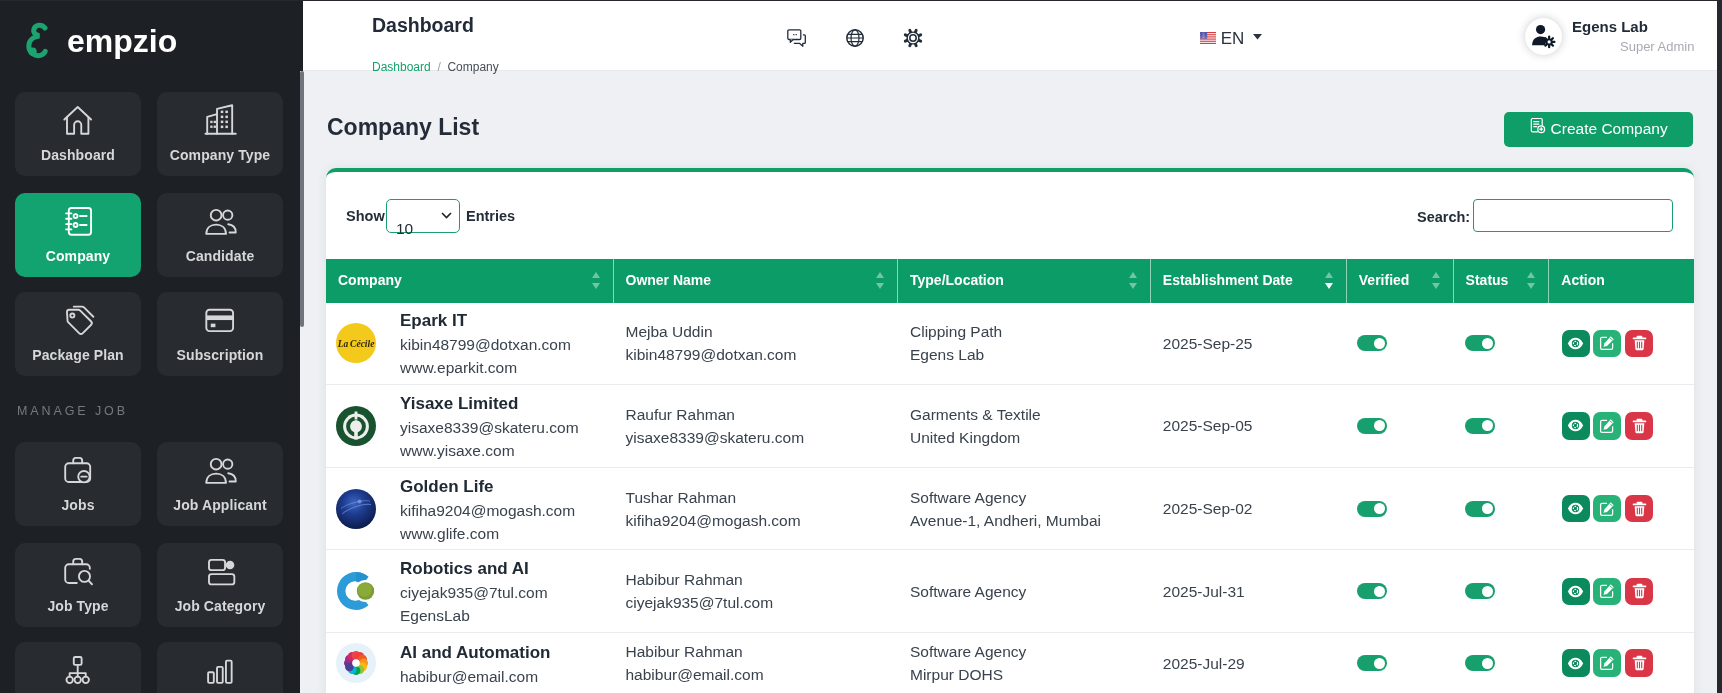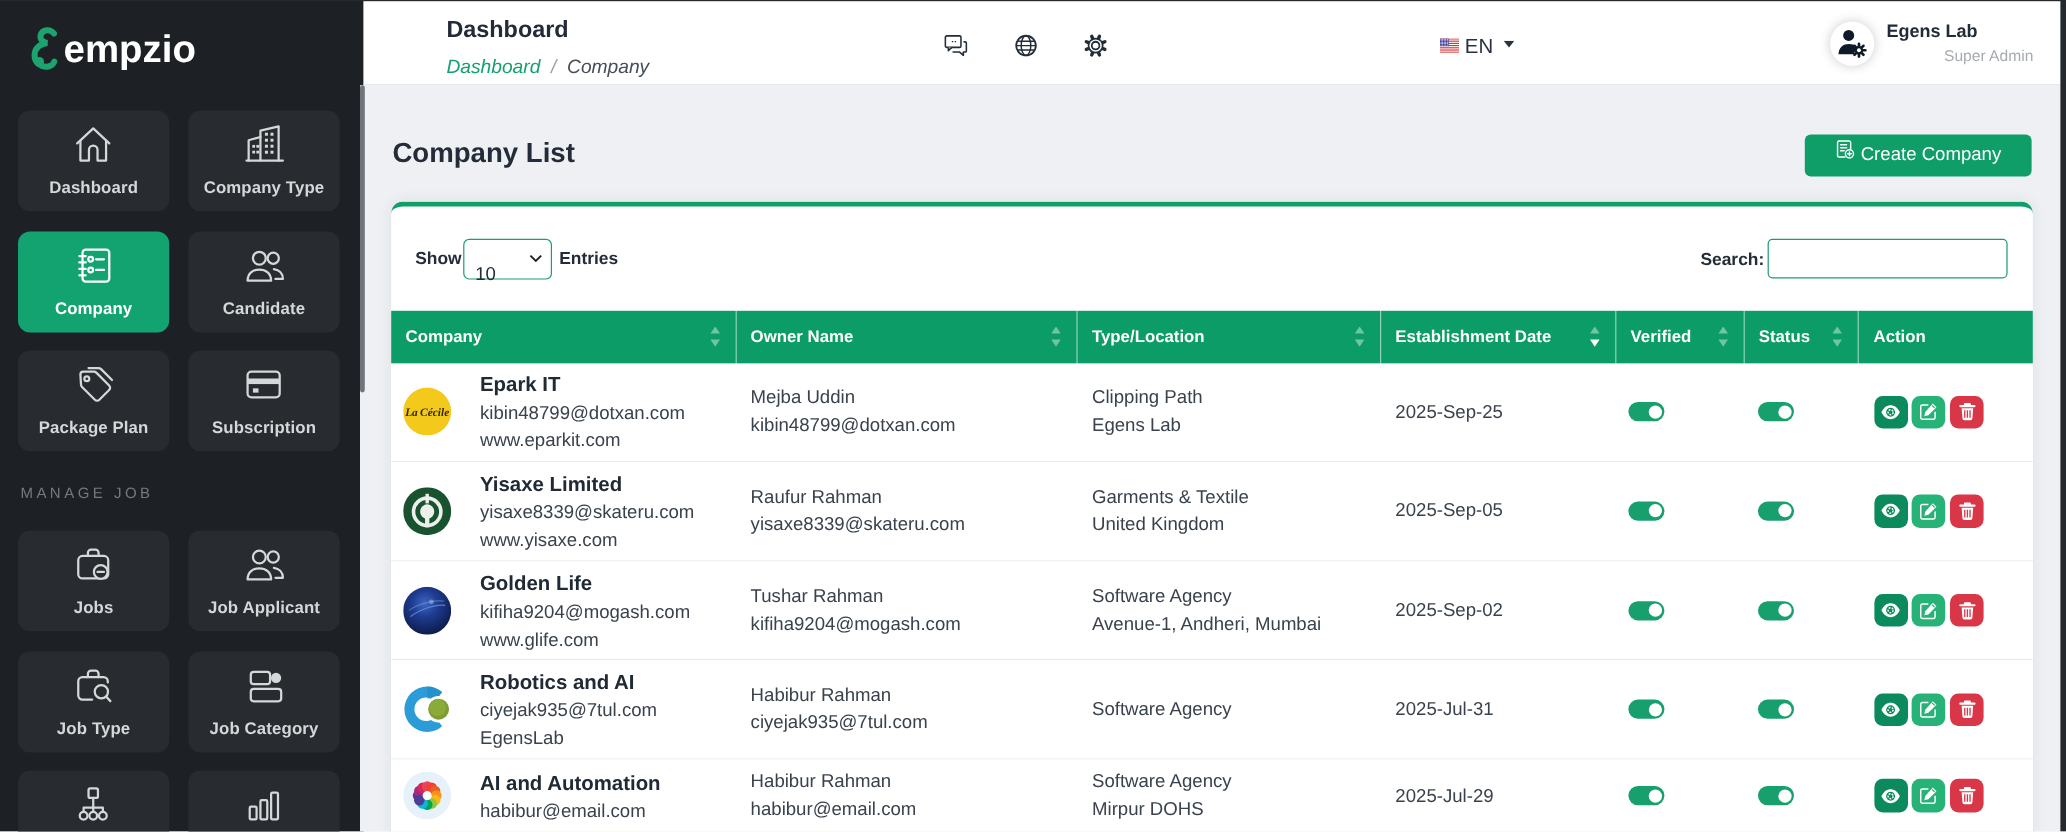--- a/index.html
+++ b/index.html
@@ -17,21 +17,21 @@
   .tile svg { margin-top:12px; } .tile svg path, .tile svg rect, .tile svg circle, .tile svg ellipse { stroke-width:1.05px; }
   .tile .lb { font-size:14px; font-weight:bold; margin-top:6px; letter-spacing:.1px;}
   .tile.active { background:#13a371; color:#fff; }
   #managejob { left:17px; top:404px; color:#75797f; font-size:12.5px; letter-spacing:2.9px; font-weight:normal;}
 
   
   #topbar { left:303px; top:0; width:1414px; height:71px; background:#fff; border-bottom:1px solid #e7e9ec; }
   #topline { left:0; top:0; width:1722px; height:1px; background:#25282c; z-index:50;}
   #rightedge { left:1717px; top:0; width:5px; height:693px; background:#25282c; z-index:50;}
   #pgtitle { left:372px; top:14px; font-size:19.5px; font-weight:bold; color:#222b37; }
-  #crumb { left:372px; top:48px; font-size:16px; color:#99a1a9;font-style:italic; }
+  #crumb { left:372px; top:60px; font-size:12px; color:#99a1a9; }
   #crumb .g { color:#14a16d; } #crumb .c { color:#454e59; }
   .tbicon { color:#222d3a; }
   #lang { left:1200px; top:28.5px; font-size:17px; color:#29323e; }
   #avatar { left:1525px; top:17.5px; width:37px; height:37px; border-radius:50%; background:#fff;
             box-shadow:0 0 9px rgba(40,50,60,.25); display:flex; align-items:center; justify-content:center;}
   #uname { left:1572px; top:18px; font-size:15px; font-weight:bold; color:#222b38; }
   #urole { left:1572px; top:38.5px; font-size:13px; color:#a7abb1;margin-left:48px; }
 
   
   #h1 { left:327px; top:114px; font-size:23px; font-weight:bold; color:#232c38; }
@@ -66,21 +66,21 @@
   .b-eye { background:#0b8a5e; } .b-edit { background:#27b377; } .b-del { background:#d93748; }
 </style>
 </head>
 <body>
   <div class="abs" id="sidebar"></div>
   <div class="abs" id="sbtrack"></div>
   <div class="abs" id="sbthumb"></div>
   <div class="abs" id="logo" style="left:24px;top:21px;"><svg width="27" height="40" viewBox="0 0 27 40" style="vertical-align:top;">
       <path d="M21 7 C18 2.8, 11 3.2, 9.8 8.6 C9 12.2, 12.4 14.4, 15.5 14.9 C10 15.4, 4.8 18.8, 4.8 25 C4.8 31.8, 11 35.6, 16.3 34.4 C19 33.8, 20.6 32, 21.2 30.4" stroke="#1ca36f" stroke-width="5" fill="none" stroke-linecap="round"></path>
       <circle cx="8.6" cy="30.5" r="4.1" fill="#1ca36f"></circle>
-    </svg><span style="color:#fff;font-weight:bold;font-size:32px;letter-spacing:0px;vertical-align:top;line-height:40px;margin-left:2px;">empzio</span></div>
+    </svg><span style="color:#fff;font-weight:bold;font-size:32px;letter-spacing:0px;vertical-align:top;line-height:40px;margin-left:16px;">empzio</span></div>
   <div class="tile" style="left:15px;top:92px;"><svg width="33" height="33" viewBox="3.2 2.8 18.5 18.5" fill="none" style="">
       <path d="M4.5 11.5 L12 4.5 L19.5 11.5" stroke="currentColor" stroke-width="1.4" fill="none" stroke-linecap="round" stroke-linejoin="round"></path>
       <path d="M6 10.3 V19.5 H10 V14.5 A1 1 0 0 1 14 14.5 V19.5 H18 V10.3" stroke="currentColor" stroke-width="1.4" fill="none" stroke-linecap="round" stroke-linejoin="round"></path>
     </svg><div class="lb">Dashboard</div></div>
 <div class="tile" style="left:157px;top:92px;"><svg width="33" height="33" viewBox="3.2 2.8 18.5 18.5" fill="none" style="">
       <path d="M10.5 19.5 V5.5 L19 3.5 V19.5" stroke="currentColor" stroke-width="1.4" fill="none" stroke-linecap="round" stroke-linejoin="round"></path>
       <path d="M10.5 8.5 L5 10 V19.5" stroke="currentColor" stroke-width="1.4" fill="none" stroke-linecap="round" stroke-linejoin="round"></path>
       <path d="M4 19.5 H21" stroke="currentColor" stroke-width="1.4" fill="none" stroke-linecap="round" stroke-linejoin="round"></path>
       <rect x="12.6" y="6.5" width="1.4" height="1.4" fill="currentColor"></rect>
       <rect x="12.6" y="9.3" width="1.4" height="1.4" fill="currentColor"></rect>

